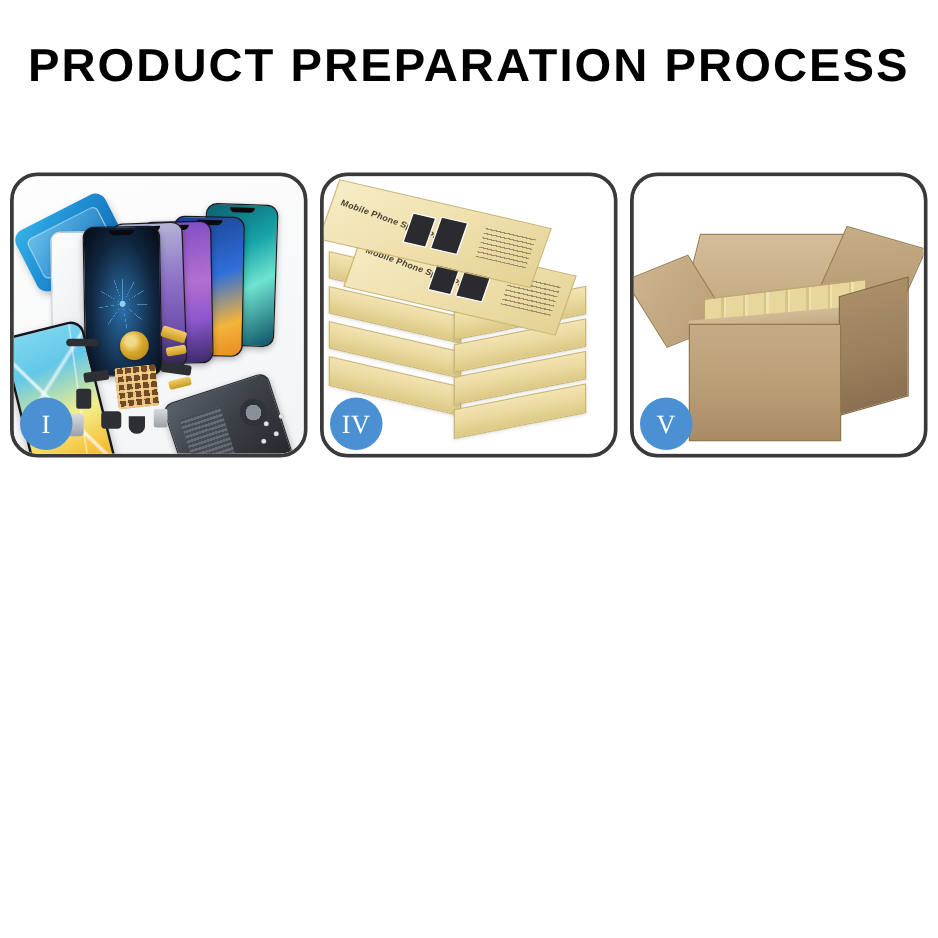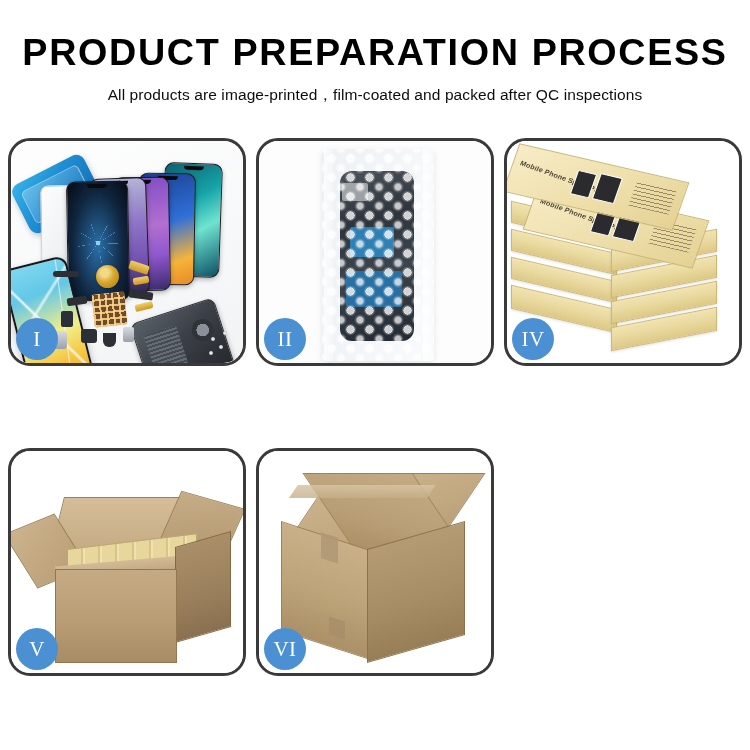--- a/index.html
+++ b/index.html
@@ -416,21 +416,20 @@
     position:absolute; left:70px; top:168px; width:16px; height:18px;
     background: rgba(166,142,106,.8);
     transform: skewY(18deg);
   }
 </style>
 </head>
 <body>
 
 <div id="header">
   <h1 id="page-title">PRODUCT PREPARATION PROCESS</h1>
-  <p id="page-subtitle">All products are image-printed，film-coated and packed after QC inspections</p>
 </div>
 
 <div id="panel-grid">
 
   <div class="panel">
     <div class="panel-photo">
       <div class="p1-bg"></div>
 
       <div class="blue-film"></div>
 
@@ -473,37 +472,20 @@
       <div class="part" style="left:118px; top:150px; width:24px; height:8px; transform:rotate(8deg);"></div>
       <div class="part gold" style="left:124px; top:162px; width:18px; height:7px; transform:rotate(-14deg);"></div>
       <div class="screw" style="left:200px; top:196px;"></div>
       <div class="screw" style="left:208px; top:204px;"></div>
       <div class="screw" style="left:198px; top:210px;"></div>
       <div class="screw" style="left:212px; top:190px;"></div>
     </div>
     <div class="badge">I</div>
   </div>
 
-  <div class="panel">
-    <div class="panel-photo">
-      <div class="p2-bg"></div>
-      <div class="bubble-bag">
-        <div class="wrapped-item">
-          <span class="lbl-a"></span>
-          <span class="lbl-b"></span>
-          <span class="lbl-c"></span>
-        </div>
-        <div class="bubbles"></div>
-        <div class="bubble-ring"></div>
-        <div class="bag-seam" style="left:2px;"></div>
-        <div class="bag-seam" style="right:2px;"></div>
-      </div>
-    </div>
-    <div class="badge">II</div>
-  </div>
 
 
   <div class="panel">
     <div class="panel-photo">
       <div class="p4-bg"></div>
 
       <div class="kbox" style="left:4px; top:72px; width:104px; height:20px; transform:skewY(13deg);"></div>
       <div class="kbox" style="left:4px; top:100px; width:104px; height:20px; transform:skewY(13deg);"></div>
       <div class="kbox" style="left:4px; top:128px; width:104px; height:20px; transform:skewY(13deg);"></div>
       <div class="kbox" style="left:4px; top:156px; width:104px; height:22px; transform:skewY(13deg);"></div>
@@ -537,27 +519,14 @@
       <div class="flapL"></div>
       <div class="flapR"></div>
       <div class="inner-boxes"></div>
       <div class="carton-rim"></div>
       <div class="carton-side"></div>
       <div class="carton-front"></div>
     </div>
     <div class="badge">V</div>
   </div>
 
-  <div class="panel">
-    <div class="panel-photo">
-      <div class="p6-bg"></div>
-      <div class="sealed-top"></div>
-      <div class="sealed-top2"></div>
-      <div class="tape"></div>
-      <div class="sealed-left"></div>
-      <div class="sealed-right"></div>
-      <div class="tape-tab"></div>
-      <div class="tape-tab2"></div>
-    </div>
-    <div class="badge">VI</div>
-  </div>
 
 </div>
 
 </body></html>

